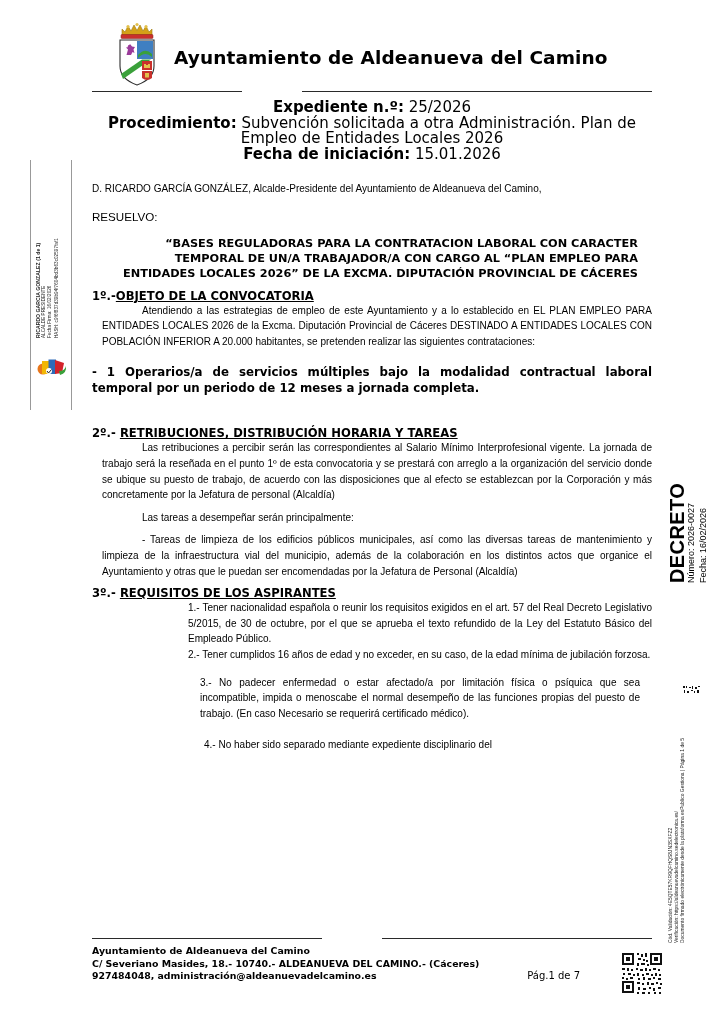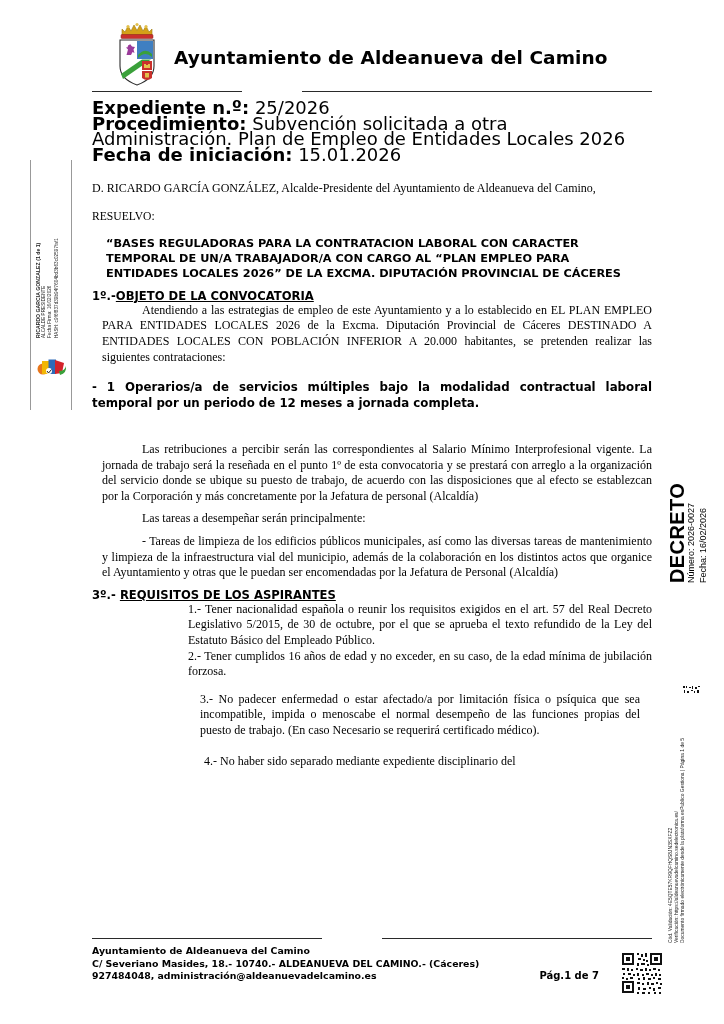--- a/index.html
+++ b/index.html
@@ -160,46 +160,47 @@
     left: 150px;
     top: 69px;
     width: 60px;
     height: 5px;
     background: #ffffff;
   }
 
   
   #meta {
     margin-top: 6px;
-    font-size: 18px;
+    font-size: 15px;
     line-height: 15.5px;
     font-family: "DejaVu Sans", sans-serif;
+    text-align: center;
   }
   #meta b { font-weight: bold; }
 
   
   .para {
-    font-size: 12px;
+    font-size: 10px;
     line-height: 15.6px;
     text-align: justify;
-    font-family: Liberation Serif, serif;
+    font-family: Liberation Sans, sans-serif;
     margin: 0;
   }
   .para.indent { text-indent: 40px; margin-left: 10px; }
   .gap-lg { height: 19px; }
   .gap-md { height: 13px; }
   .gap-sm { height: 7px; }
 
-  #resuelvo { font-size: 11.6px; font-family: Liberation Serif, serif; }
+  #resuelvo { font-size: 11.6px; font-family: Liberation Sans, sans-serif; }
 
   #bases-title {
     font-size: 11.3px;
     line-height: 15.4px;
     font-weight: bold;
-    text-align: left;
+    text-align: right;
     padding: 0 14px;
     font-family: "DejaVu Sans", sans-serif;
   }
 
   .section-head {
     font-size: 11.6px;
     font-weight: bold;
     font-family: "DejaVu Sans", sans-serif;
   }
   .section-head .u { text-decoration: underline; }
@@ -247,24 +248,24 @@
     margin-top: 6px;
   }
   .foot-line {
     font-size: 9.4px;
     line-height: 12.6px;
     font-weight: bold;
     font-family: "DejaVu Sans", sans-serif;
   }
   #page-num {
     position: absolute;
-    right: 53px;
+    right: 72px;
     top: 25px;
     font-size: 10px;
-    font-weight: bold;
+    font-weight: normal;
     font-family: "DejaVu Sans", sans-serif;
   }
   #qr {
     position: absolute;
     right: -12px;
     top: 6px;
     width: 44px;
     height: 44px;
   }
   #qr-small {
@@ -394,20 +395,23 @@
   <div class="section-head">
     <span>1º.-</span><span class="u">OBJETO DE LA CONVOCATORIA</span>
   </div>
 
   <p class="para indent">Atendiendo a las estrategias de empleo de este Ayuntamiento y a lo establecido en EL PLAN EMPLEO PARA ENTIDADES LOCALES 2026 de la Excma. Diputación Provincial de Cáceres DESTINADO A ENTIDADES LOCALES CON POBLACIÓN INFERIOR A 20.000 habitantes, se pretenden realizar las siguientes contrataciones:</p>
 
   <p class="bold-para">- 1 Operarios/a de servicios múltiples bajo la modalidad contractual laboral temporal por un periodo de 12 meses a jornada completa.</p>
 
   <div class="gap-lg"></div>
 
+  <div class="section-head">
+    <span>2º.-</span> <span class="u">RETRIBUCIONES,  DISTRIBUCIÓN HORARIA Y TAREAS</span>
+  </div>
 
   <p class="para indent">Las retribuciones a percibir serán las correspondientes al Salario Mínimo Interprofesional vigente. La jornada de trabajo será la reseñada en el punto 1º de esta convocatoria y se prestará con arreglo a la organización del servicio donde se ubique su puesto de trabajo, de acuerdo con las disposiciones que al efecto se establezcan por la Corporación y más concretamente por la Jefatura de personal (Alcaldía)</p>
 
   <div class="gap-sm"></div>
 
   <p class="para indent">Las tareas a desempeñar serán principalmente:</p>
 
   <div class="gap-sm"></div>
 
   <p class="para indent">- Tareas de limpieza de los edificios públicos municipales, así como las diversas tareas de mantenimiento y limpieza de la infraestructura vial del municipio, además de la colaboración en los distintos actos que organice el Ayuntamiento y otras que le puedan ser encomendadas por la Jefatura de Personal (Alcaldía)</p>

